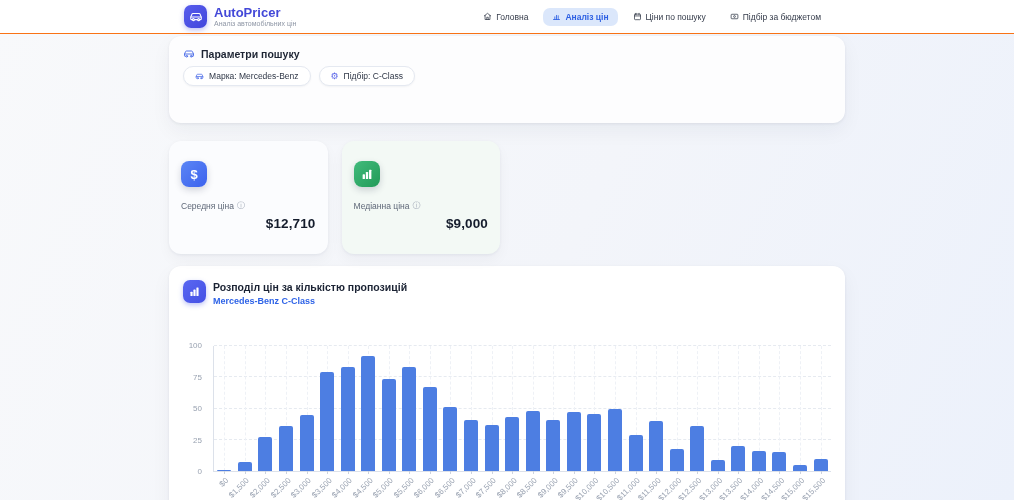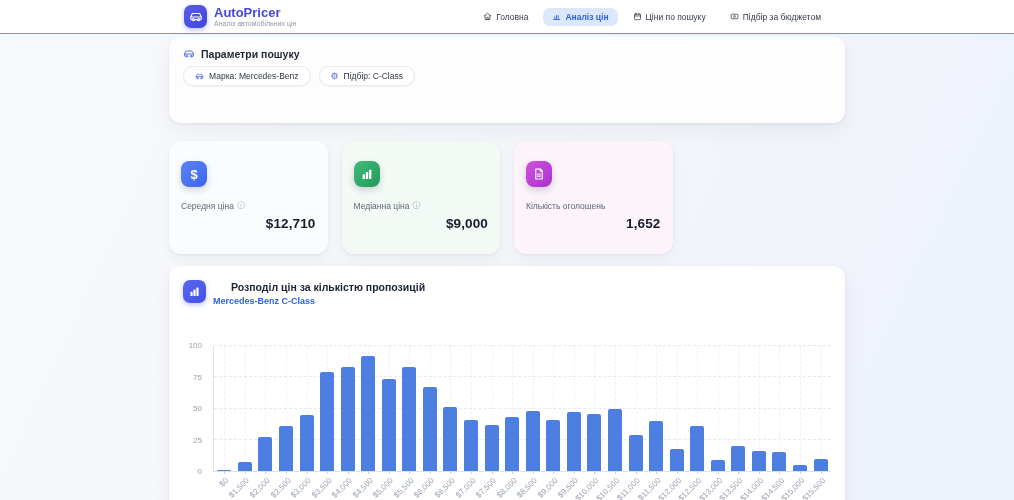--- a/index.html
+++ b/index.html
@@ -73,21 +73,21 @@
   
   .chart-panel{ padding:14px; height:420px; overflow:hidden; }
   .chart-head{ display:flex; gap:7px; align-items:flex-start; }
   .chart-head-icon{
     width:23px; height:23px; border-radius:7px; color:#fff;
     background:linear-gradient(135deg,#5a68f2,#4450e4);
     display:flex; align-items:center; justify-content:center;
     box-shadow:0 2px 5px rgba(70,85,230,.35);
   }
   .chart-head-icon svg{ width:13px; height:13px; }
-  .chart-title{ font-size:10.5px; font-weight:bold; color:#1a2233; margin-top:1px;margin-left:18px; }
+  .chart-title{ font-size:10.5px; font-weight:bold; color:#1a2233; margin-top:1px; }
   .chart-subtitle{ font-size:9px; font-weight:bold; color:#2e63e7; margin-top:3px; }
   
   .chart-wrap{ position:relative; margin-top:40px; height:126px; padding-left:30px; }
   .ylabels{ position:absolute; left:0; top:0; bottom:0; width:25px; }
   .ytick{ position:absolute; right:6px; font-size:8px; color:#99a2b1; }
   .plot{ position:relative; height:100%; border-left:1px solid #dce1ea; border-bottom:1px solid #dce1ea; }
   .hgrid{ position:absolute; left:0; right:0; border-top:1px dashed #e6eaf0; pointer-events:none; }
   .slots{ position:absolute; inset:0; display:flex; }
   .slot{ flex:1 1 0; position:relative; }
   .vgrid{ position:absolute; left:50%; top:0; bottom:0; width:0; border-left:1px dashed #eef1f6; }
@@ -203,33 +203,20 @@
         </svg>
       </div>
       <div class="stat-label">
         <span>Медіанна ціна</span>
         <span class="info">ⓘ</span>
       </div>
       <div class="stat-value">$9,000</div>
     </div>
 
 
-    <div class="stat-card" style="background: rgb(252, 244, 250);">
-      <div class="stat-icon" style="background: linear-gradient(135deg, rgb(211, 80, 224), rgb(168, 50, 204));">
-        <svg viewBox="0 0 24 24" fill="none" stroke="currentColor" stroke-width="2" stroke-linecap="round" stroke-linejoin="round">
-          <path d="M6.5 3.5h8l3 3v14h-11z"></path>
-            <path d="M14 3.5V7h3.5"></path>
-            <path d="M9.5 12h5M9.5 15.5h5"></path>
-        </svg>
-      </div>
-      <div class="stat-label">
-        <span>Кількість оголошень</span>
-      </div>
-      <div class="stat-value">1,652</div>
-    </div>
   </div>
 
   <div class="panel chart-panel">
     <div class="chart-head">
       <div class="chart-head-icon">
         <svg viewBox="0 0 24 24" fill="currentColor">
           <rect x="4.5" y="12.5" width="4" height="8" rx="1"></rect>
             <rect x="10" y="8.5" width="4" height="12" rx="1"></rect>
             <rect x="15.5" y="4.5" width="4" height="16" rx="1"></rect>
         </svg>

